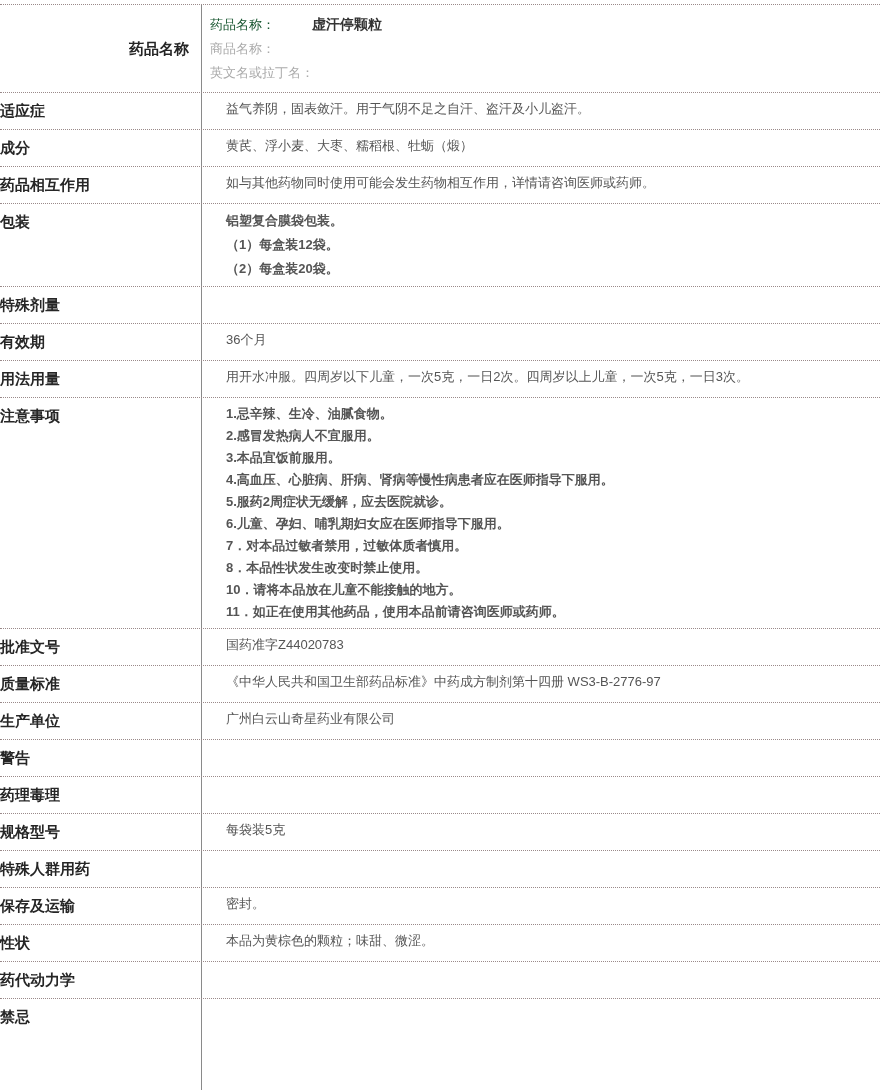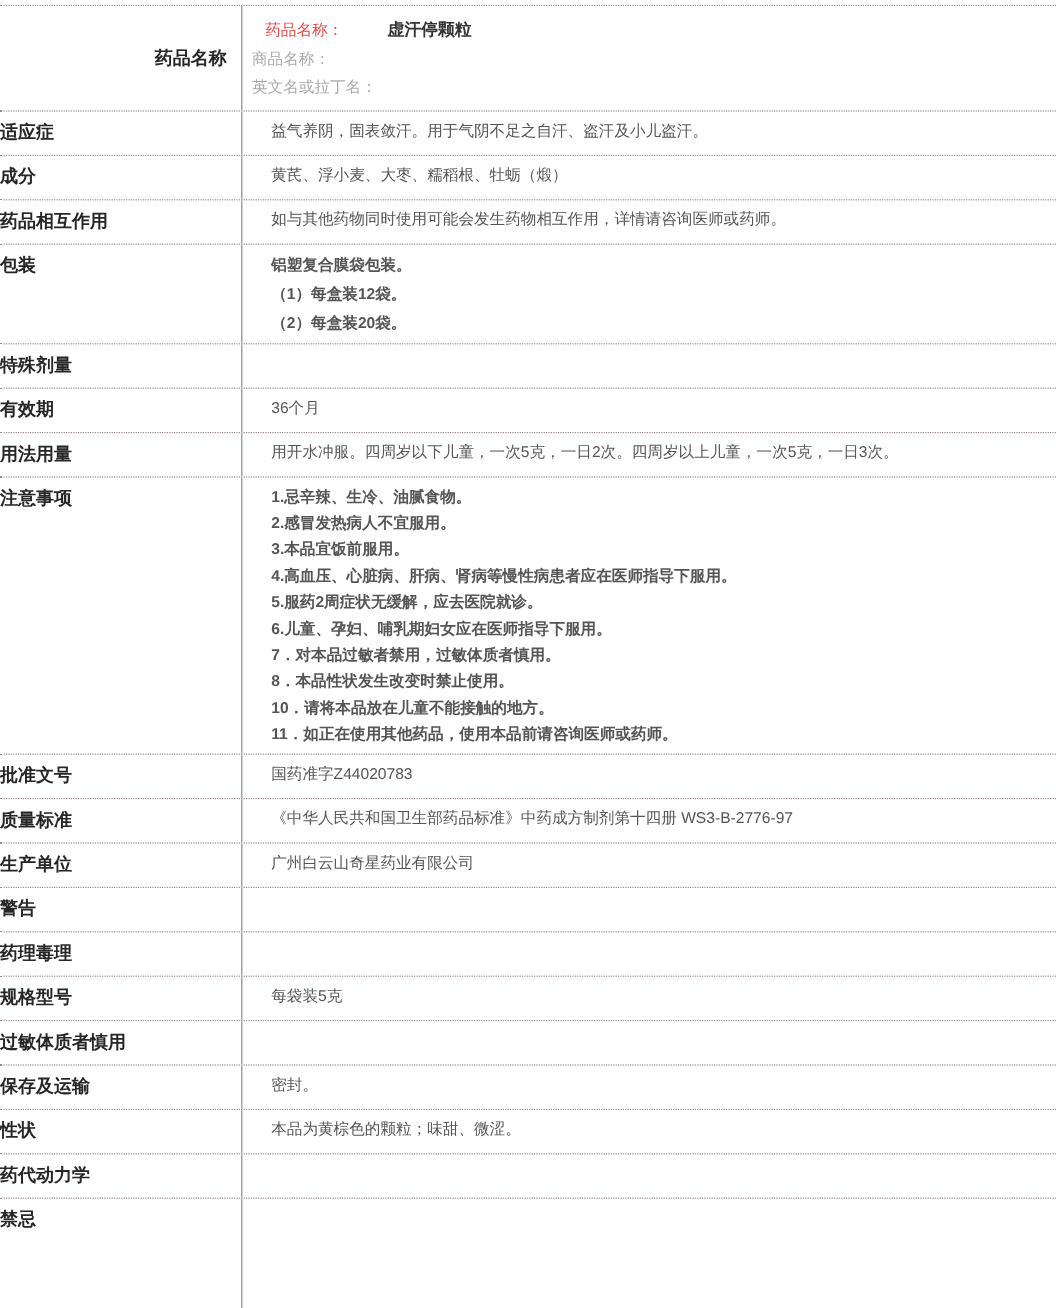--- a/index.html
+++ b/index.html
@@ -46,21 +46,21 @@
     min-height: 32px;
   }
   .content-inner {
     max-width: 548px;
     line-height: 22px;
   }
   .content-line { line-height: 22px; font-weight: bold; }
   .content-line.tall { line-height: 24px; }
   .row-first .content-cell { padding: 7px 20px 7px 8px; }
   .name-line { line-height: 24px; }
-  .muted-label { color: #ef4444; margin-right: 9px; margin-left: 11px; }
+  .muted-label { color: #14532d; margin-right: 9px; }
   .muted-label-light { color: #aaaaaa; }
   .drug-name-value {
     font-weight: bold;
     color: #333333;
     font-size: 14px;
     margin-left: 28px;
   }
 </style>
 </head>
 <body>
@@ -189,21 +189,21 @@
   </div>
 
   <div class="row">
     <div class="label-cell">规格型号</div>
     <div class="content-cell">
         <div class="content-inner">每袋装5克</div>
       </div>
   </div>
 
   <div class="row">
-    <div class="label-cell">过敏体质者慎用</div>
+    <div class="label-cell">特殊人群用药</div>
     <div class="content-cell">
         <div class="content-inner"></div>
       </div>
   </div>
 
   <div class="row">
     <div class="label-cell">保存及运输</div>
     <div class="content-cell">
         <div class="content-inner">密封。</div>
       </div>

